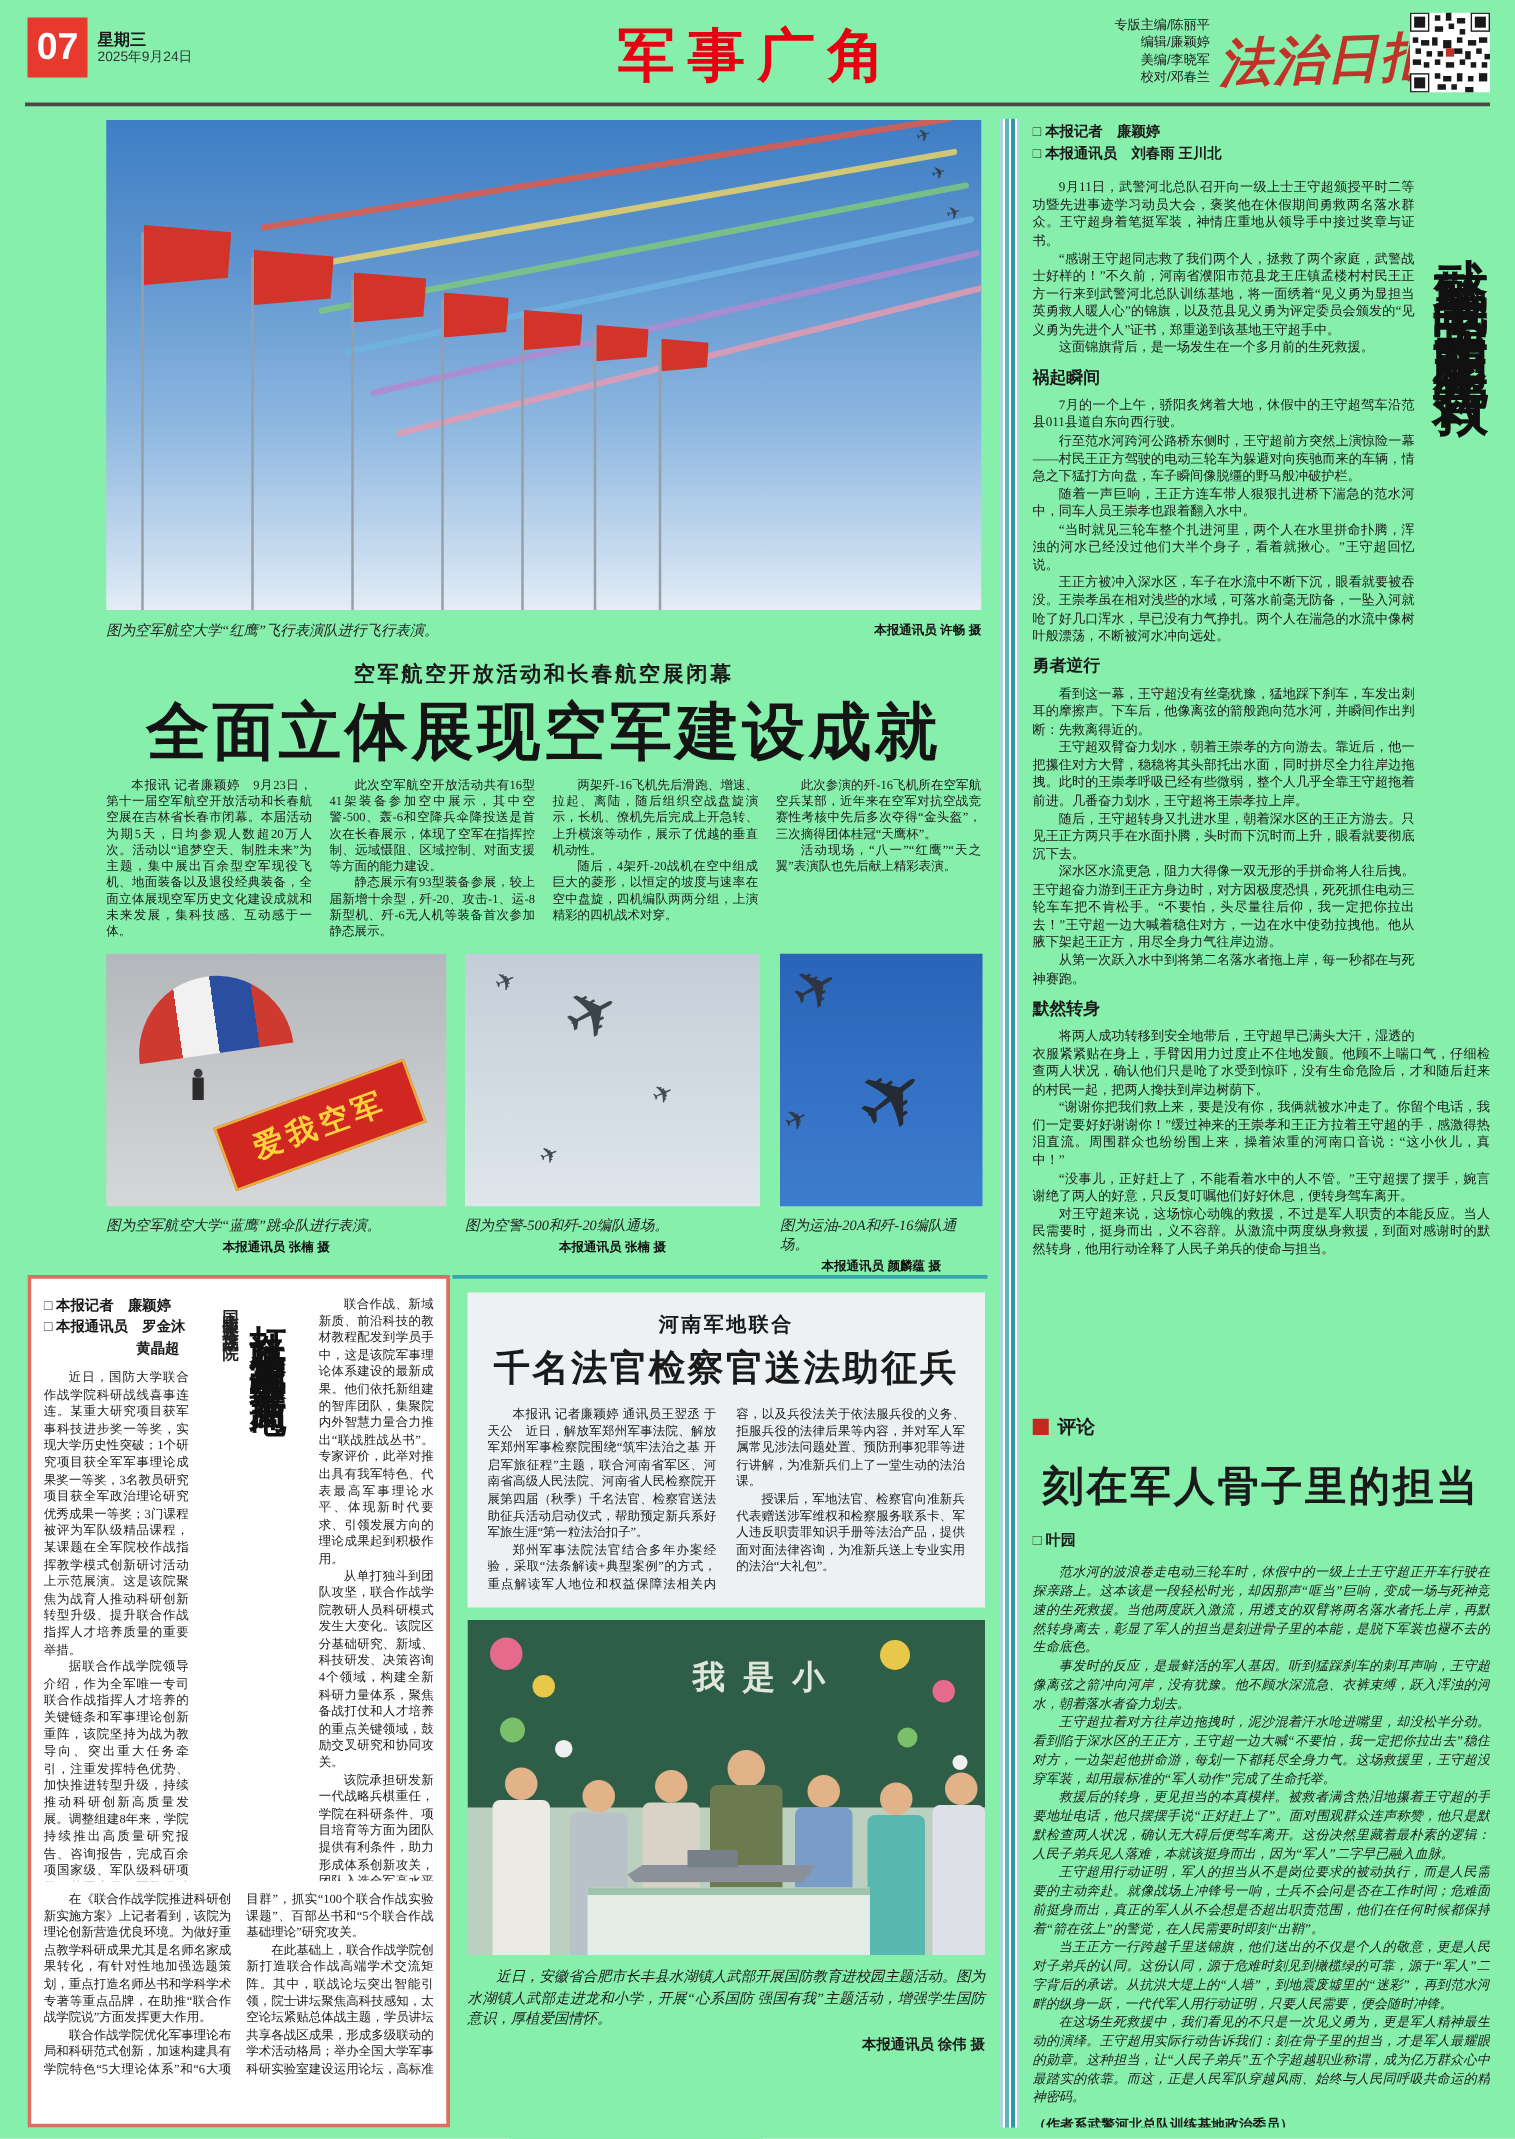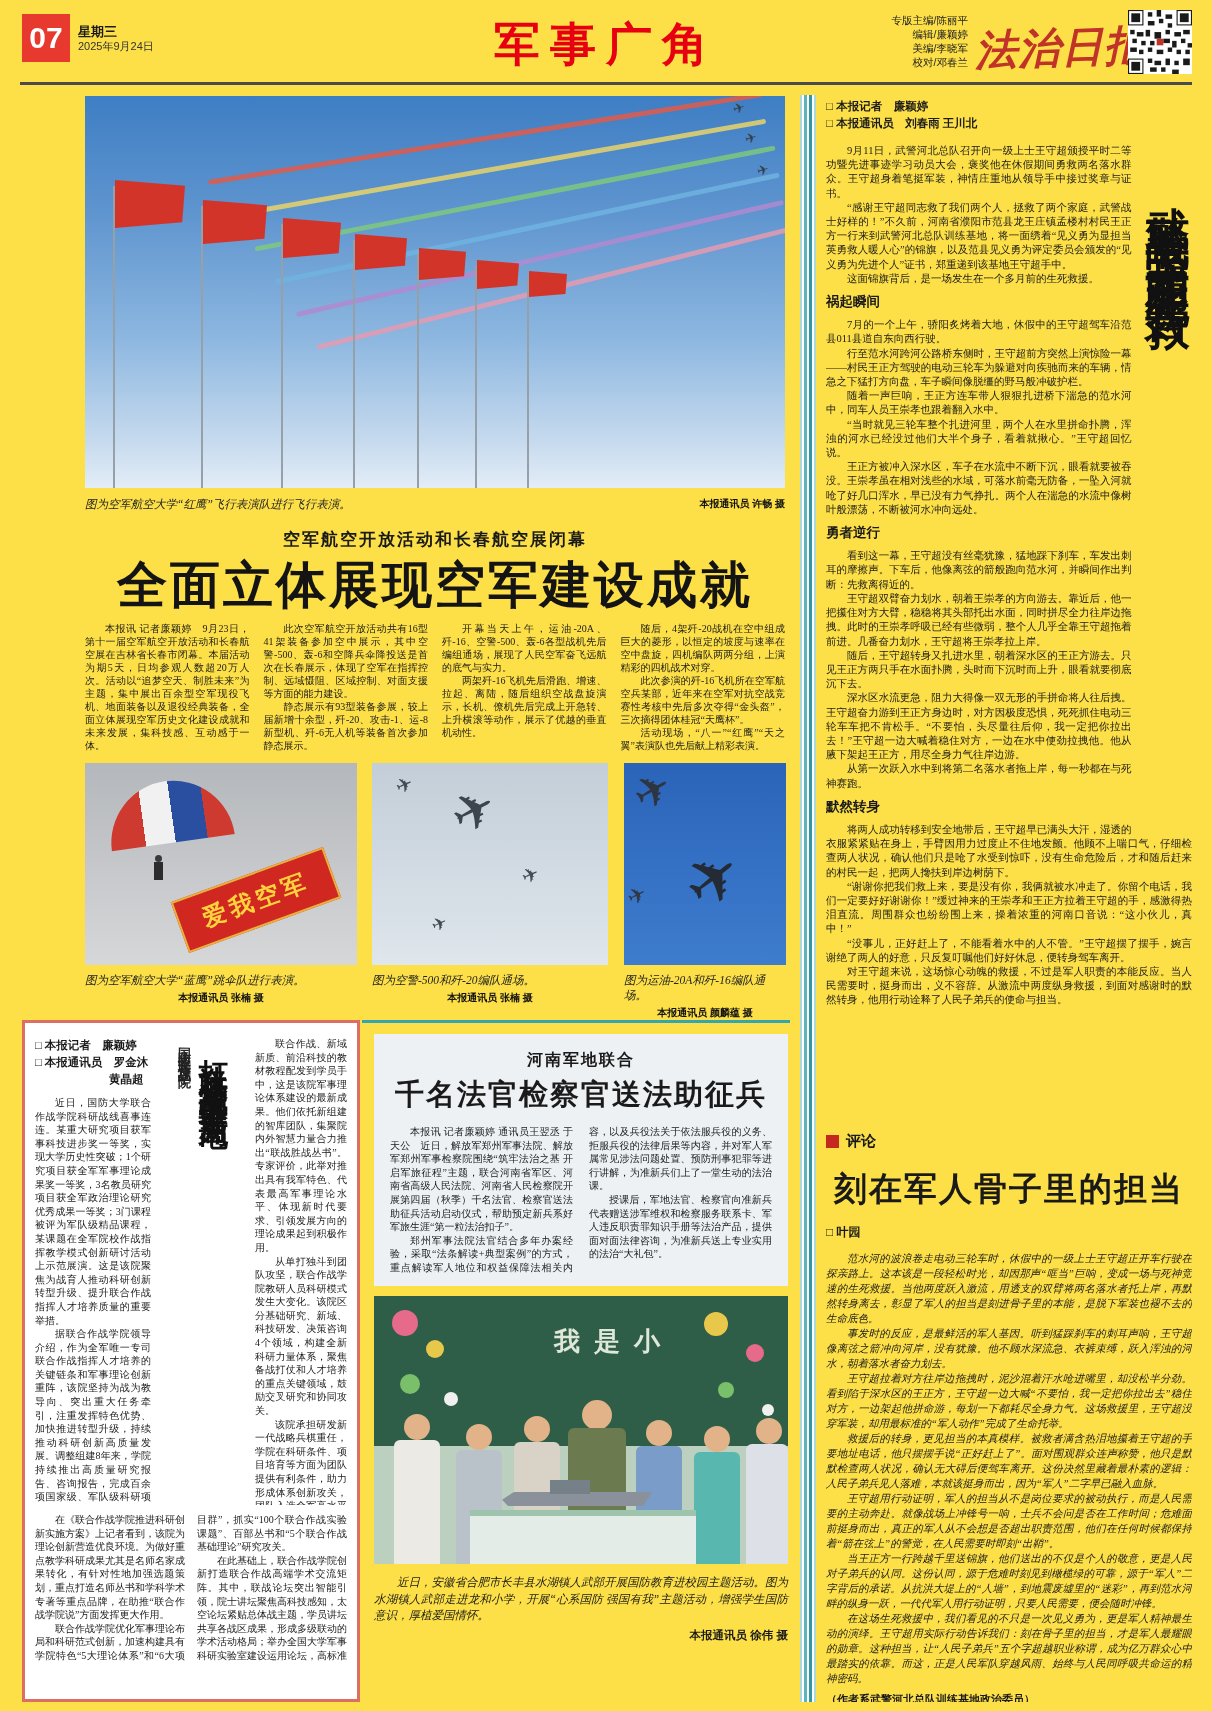--- a/index.html
+++ b/index.html
@@ -1,16 +1,16 @@
 <!DOCTYPE html>
 <html><head>
 <meta charset="utf-8">
 <style>
   html,body{margin:0;padding:0;background:#f2f1ee;}
-  #page{position:relative;width:1212px;height:1711px;background:#fde047;margin:0 auto;
+  #page{position:relative;width:1212px;height:1711px;background:#86efac;margin:0 auto;
         font-family:"Liberation Sans",sans-serif;color:#1a1a1a;overflow:hidden;}
   
   .pagebox{position:absolute;left:22px;top:14px;width:48px;height:48px;background:#e8392e;
            color:#fff;font-weight:bold;font-size:30px;display:flex;align-items:center;justify-content:center;}
   .dateblock{position:absolute;left:78px;top:24px;line-height:15px;}
   .weekday{font-size:13px;font-weight:bold;}
   .dateline{font-size:11px;color:#333;}
   .section-title{position:absolute;left:0;top:14px;width:1212px;text-align:center;
                  font-size:46px;font-weight:900;color:#e60012;letter-spacing:10px;}
   .staff{position:absolute;left:840px;top:13px;width:128px;text-align:right;
@@ -203,21 +203,20 @@
     <span class="photo-caption">图为空军航空大学“红鹰”飞行表演队进行飞行表演。</span>
     <span class="photo-credit">本报通讯员 许畅 摄</span>
   </div>
 
   <div class="kicker">空军航空开放活动和长春航空展闭幕</div>
   <div class="headline">全面立体展现空军建设成就</div>
   <div class="lead-body">
     <p>本报讯 记者廉颖婷　9月23日，第十一届空军航空开放活动和长春航空展在吉林省长春市闭幕。本届活动为期5天，日均参观人数超20万人次。活动以“追梦空天、制胜未来”为主题，集中展出百余型空军现役飞机、地面装备以及退役经典装备，全面立体展现空军历史文化建设成就和未来发展，集科技感、互动感于一体。</p>
     <p>此次空军航空开放活动共有16型41架装备参加空中展示，其中空警-500、轰-6和空降兵伞降投送是首次在长春展示，体现了空军在指挥控制、远域慑阻、区域控制、对面支援等方面的能力建设。</p>
     <p>静态展示有93型装备参展，较上届新增十余型，歼-20、攻击-1、运-8新型机、歼-6无人机等装备首次参加静态展示。</p>
-    <p>开幕当天上午，运油-20A、歼-16、空警-500、轰-6各型战机先后编组通场，展现了人民空军奋飞远航的底气与实力。</p>
     <p>两架歼-16飞机先后滑跑、增速、拉起、离陆，随后组织空战盘旋演示，长机、僚机先后完成上开急转、上升横滚等动作，展示了优越的垂直机动性。</p>
     <p>随后，4架歼-20战机在空中组成巨大的菱形，以恒定的坡度与速率在空中盘旋，四机编队两两分组，上演精彩的四机战术对穿。</p>
     <p>此次参演的歼-16飞机所在空军航空兵某部，近年来在空军对抗空战竞赛性考核中先后多次夺得“金头盔”，三次摘得团体桂冠“天鹰杯”。</p>
     <p>活动现场，“八一”“红鹰”“天之翼”表演队也先后献上精彩表演。</p>
 
   </div>
 
   <div class="rowphoto" style="left:85px;width:272px;background:linear-gradient(180deg,#b4b7bb,#d6d7d9);">
     <div class="canopy" style="left:22px;top:18px;transform:rotate(-8deg);"></div>
     <div class="jumper-head" style="left:70px;top:92px;"></div>

